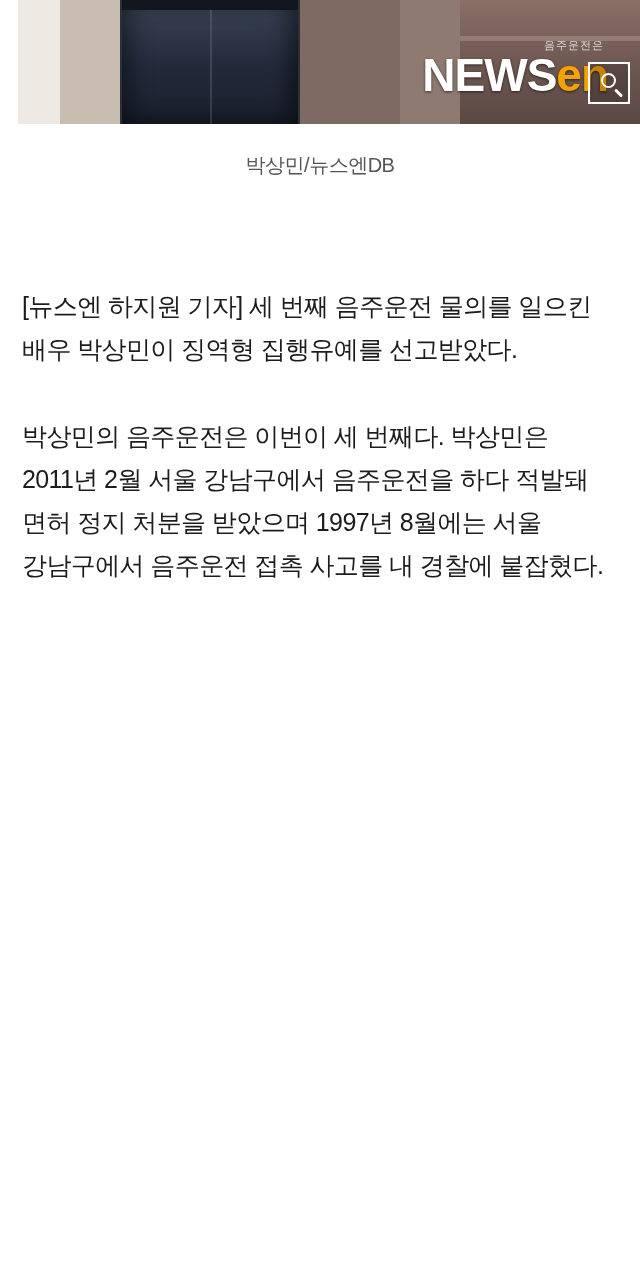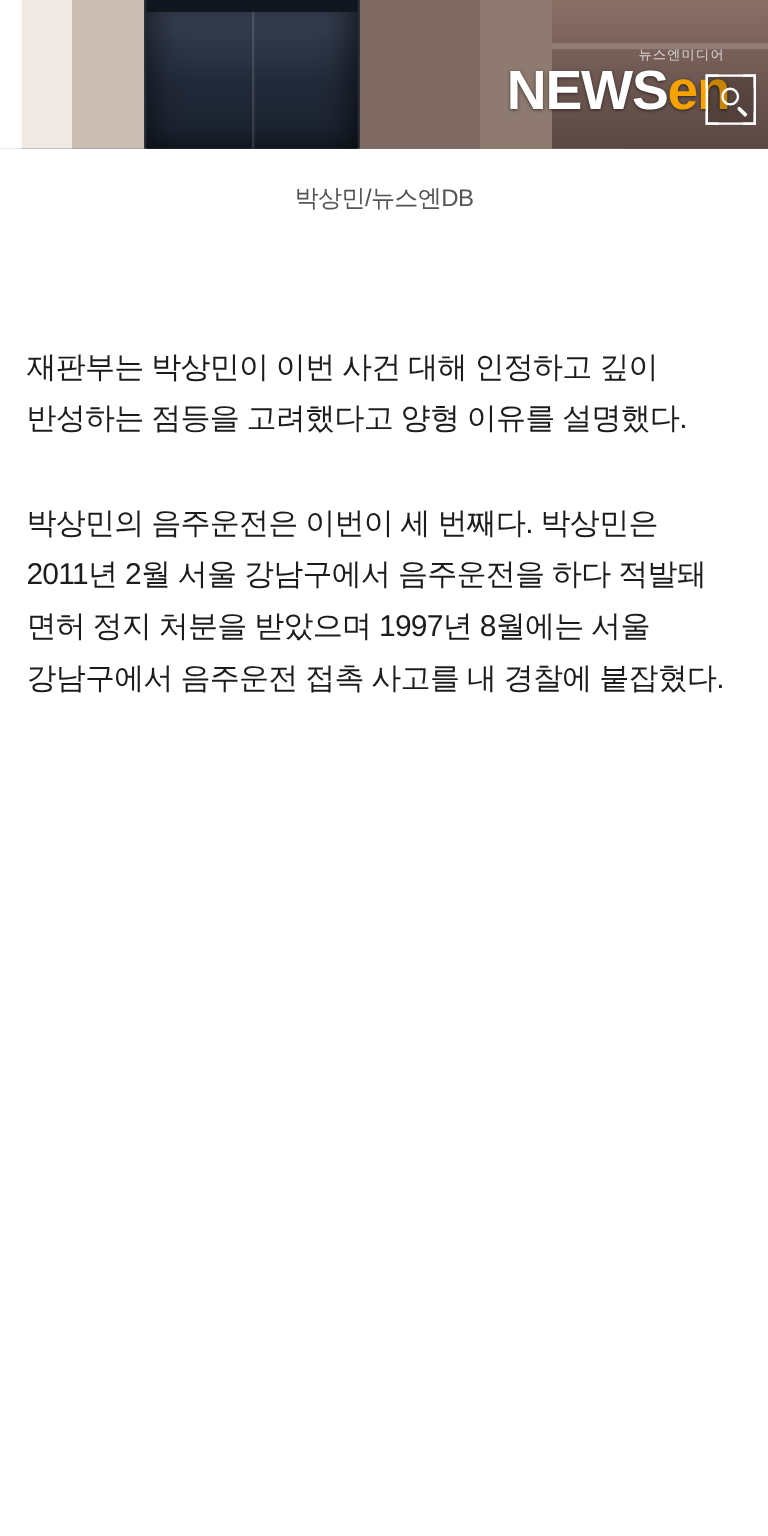--- a/index.html
+++ b/index.html
@@ -195,35 +195,35 @@
 <div class="page">
 
   <div class="photo">
     <div class="photo-bg"></div>
     <div class="photo-jeans"></div>
     <div class="photo-belt"></div>
     <div class="photo-wall-r"></div>
     <div class="photo-shelf"></div>
     <div class="photo-dark-left"></div>
 
-    <div class="watermark-sub">뉴스엔미디어</div>
+    <div class="watermark-sub">음주운전은</div>
     <div class="watermark">
       <span class="w-news">NEWS</span><span class="w-en">en</span>
     </div>
 
     <div class="zoom-btn">
       <span class="corner c-tl"></span>
       <span class="corner c-tr"></span>
       <span class="corner c-bl"></span>
       <span class="corner c-br"></span>
       <span class="glass"></span>
       <span class="handle"></span>
     </div>
   </div>
 
   <div class="caption">박상민/뉴스엔DB</div>
 
   <div class="article">
-    <p>재판부는 박상민이 이번 사건 대해 인정하고 깊이 반성하는 점등을 고려했다고 양형 이유를 설명했다.</p>
+    <p>[뉴스엔 하지원 기자] 세 번째 음주운전 물의를 일으킨 배우 박상민이 징역형 집행유예를 선고받았다.</p>
     <p>박상민의 음주운전은 이번이 세 번째다. 박상민은 2011년 2월 서울 강남구에서 음주운전을 하다 적발돼 면허 정지 처분을 받았으며 1997년 8월에는 서울 강남구에서 음주운전 접촉 사고를 내 경찰에 붙잡혔다.</p>
   </div>
 
 </div>
 
 </body></html>

